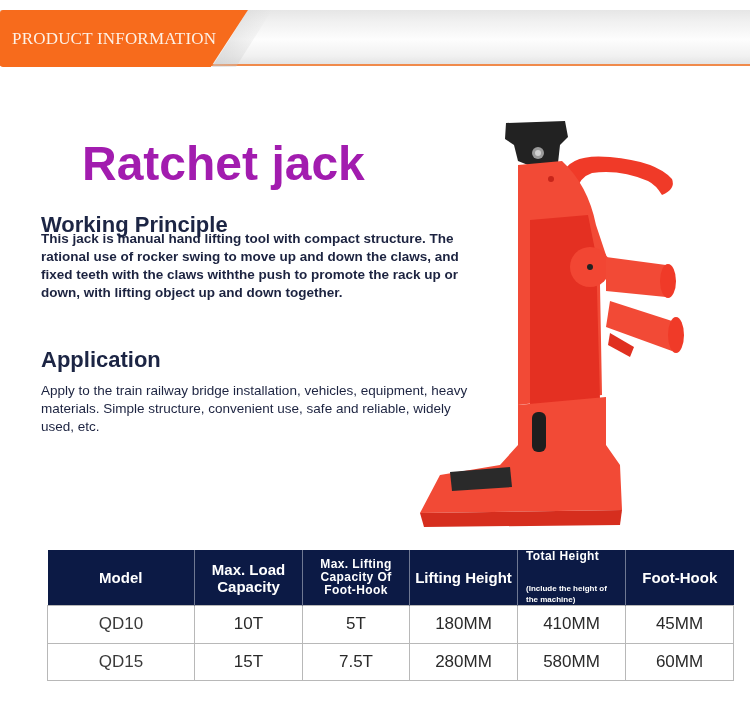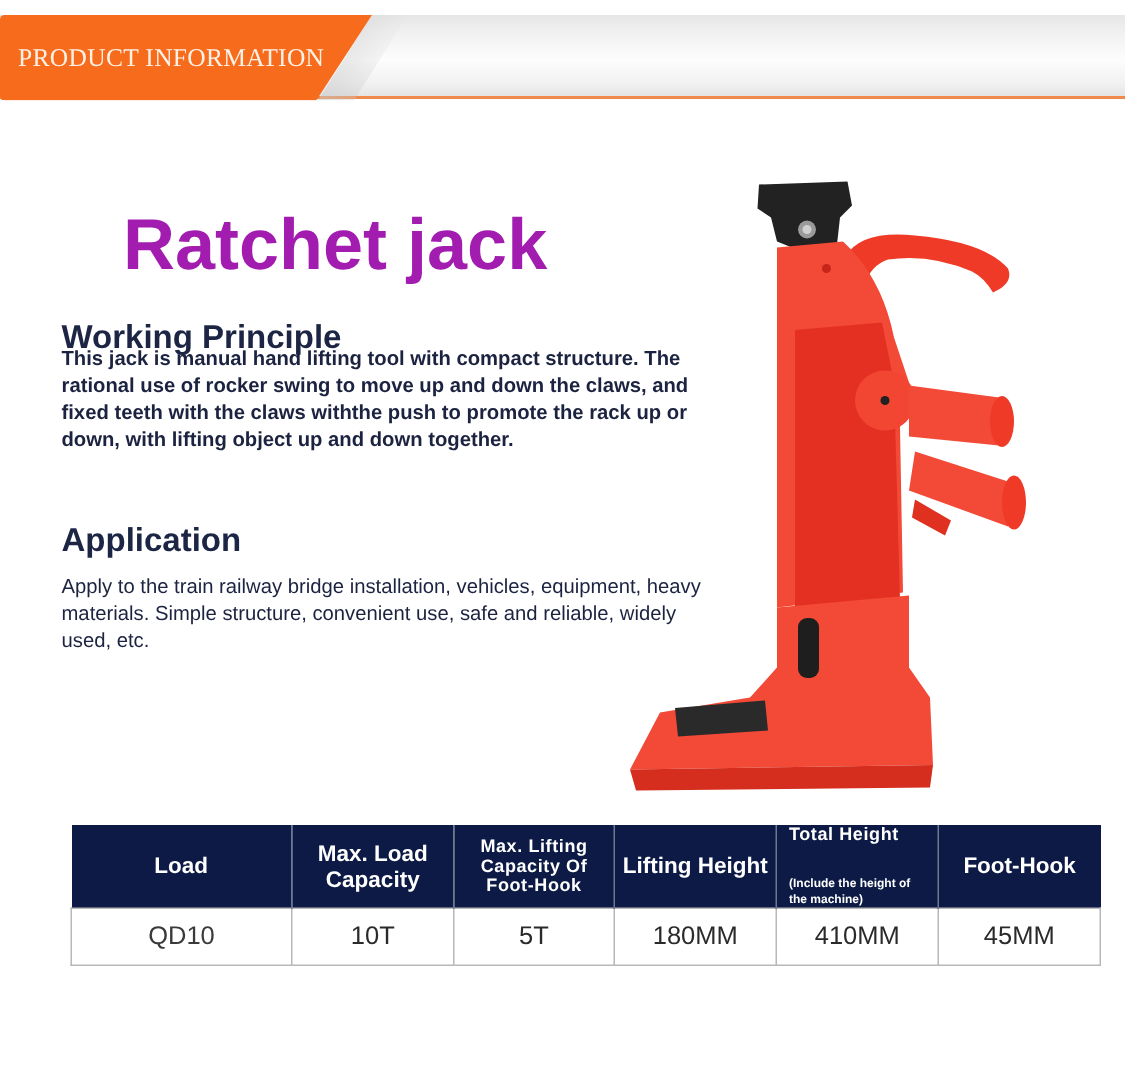--- a/index.html
+++ b/index.html
@@ -123,34 +123,42 @@
   <colgroup>
     <col style="width:147px">
       <col style="width:108px">
       <col style="width:107px">
     <col style="width:108px">
       <col style="width:108px">
       <col style="width:108px">
   </colgroup>
   <thead>
     <tr>
-      <th class="big">Load</th>
+      <th class="big">Model</th>
       <th class="big">Max. Load Capacity</th>
       <th class="mid">Max. Lifting Capacity Of Foot-Hook</th>
       <th class="big">Lifting Height</th>
       <th class="mid mid-left">
         <span>Total Height</span>
         <span class="sub">(Include the height of the machine)</span>
       </th>
       <th class="big">Foot-Hook</th>
     </tr>
   </thead>
   <tbody>
     <tr>
       <td class="model">QD10</td>
       <td>10T</td>
       <td>5T</td>
       <td>180MM</td>
       <td>410MM</td>
       <td>45MM</td>
     </tr>
+    <tr>
+      <td class="model">QD15</td>
+      <td>15T</td>
+      <td>7.5T</td>
+      <td>280MM</td>
+      <td>580MM</td>
+      <td>60MM</td>
+    </tr>
   </tbody>
 </table>
 
 </body></html>

